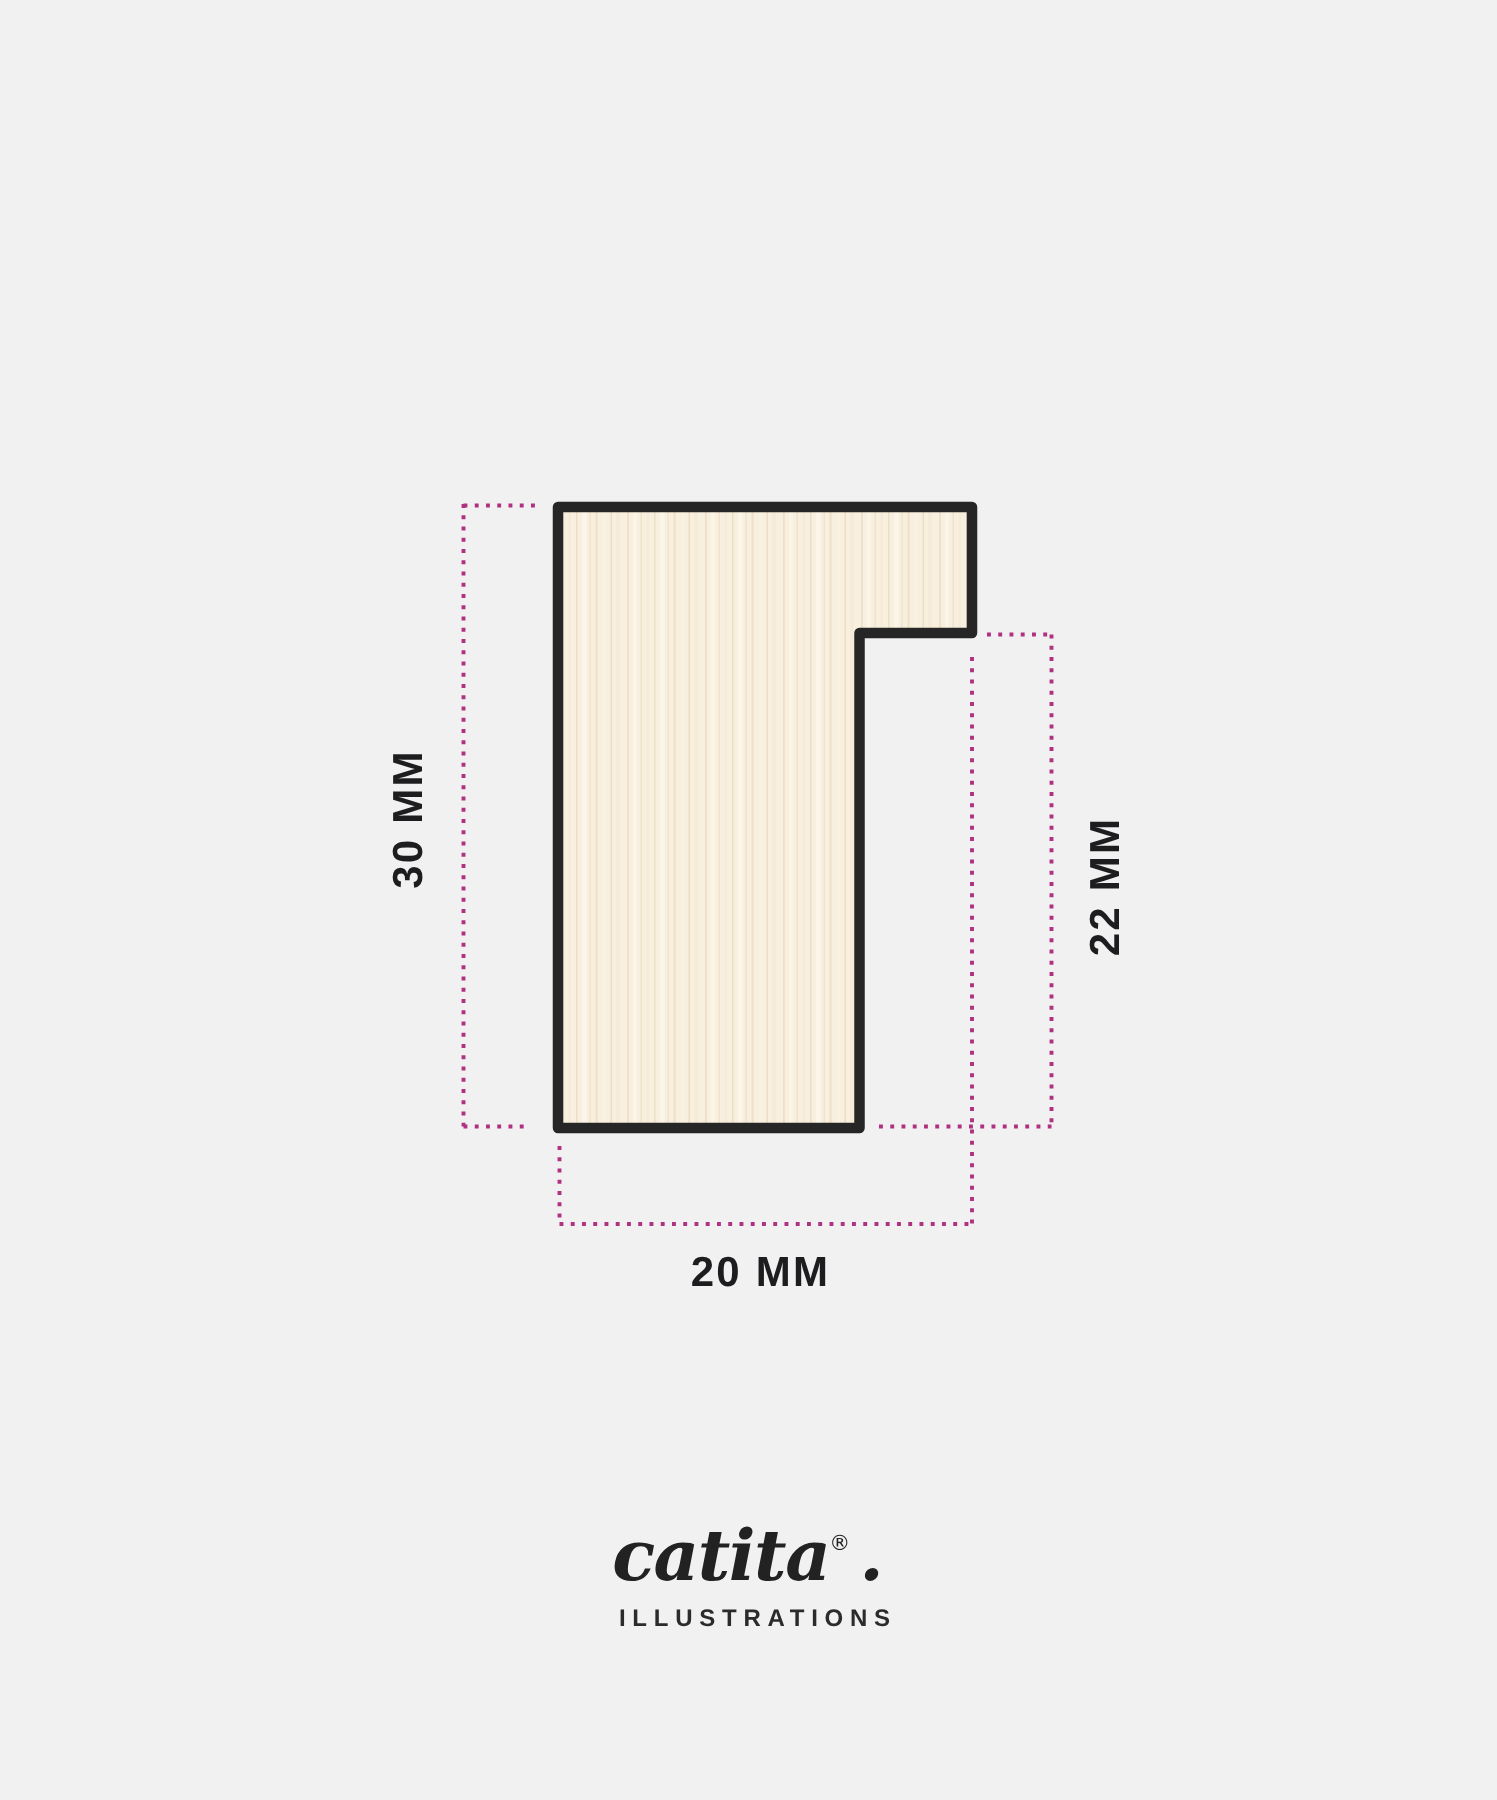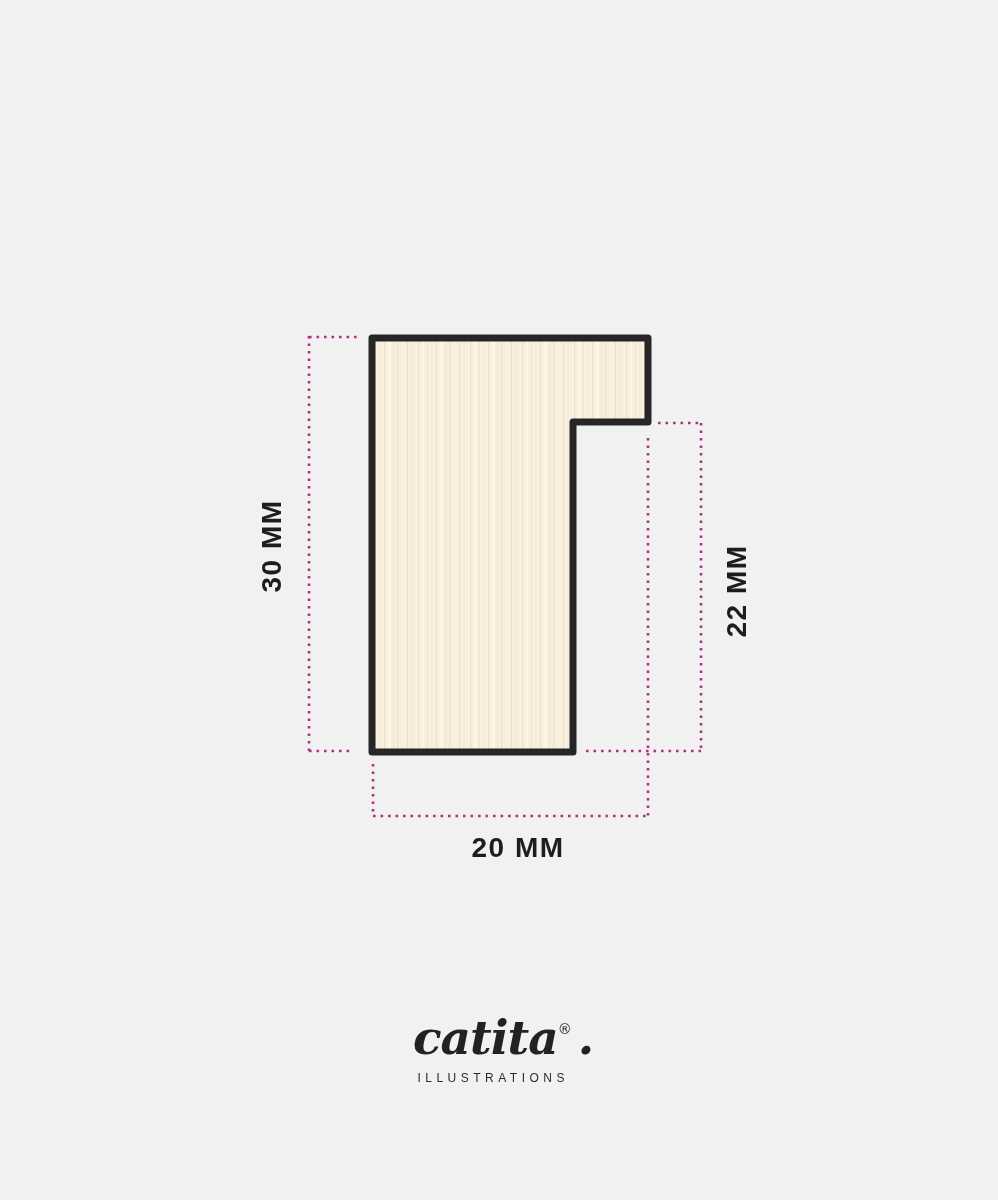--- a/index.html
+++ b/index.html
@@ -61,22 +61,22 @@
     transform: translateY(-20px);
     letter-spacing: 0;
   }
   .brand-period {
     display: inline-block;
     margin-left: 6px;
   }
   .brand-tagline {
     margin-top: 7px;
     font-family: "Liberation Sans", sans-serif;
-    font-size: 12px;
-    font-weight: 400;
+    font-size: 16px;
+    font-weight: 700;
     letter-spacing: 4.5px;
     text-indent: 4.5px;
     color: #2b2b2b;
     white-space: nowrap;
   }
 </style>
 </head>
 <body>
 
 <div class="stage">
@@ -117,20 +117,20 @@
       <line x1="648" y1="438" x2="648" y2="816"></line>
     </g>
 
     <path d="M 372 338 L 648 338 L 648 422 L 573 422 L 573 752 L 372 752 Z" fill="url(#woodgrain)" stroke="#262626" stroke-width="7" stroke-linejoin="round" stroke-linecap="round"></path>
   </svg>
 
   <div class="dim-label vertical" style="left:272px; top:546px;">30 MM</div>
 
   <div class="dim-label vertical" style="left:737px; top:591px;">22 MM</div>
 
-  <div class="dim-label" style="left:518px; top:848px;">20 MM</div>
+  <div class="dim-label" style="left:507px; top:848px;">20 MM</div>
 
   <div class="brand">
     <div class="brand-script"><span>catita</span><span class="brand-reg">®</span><span class="brand-period">.</span></div>
     <div class="brand-tagline">ILLUSTRATIONS</div>
   </div>
 
 </div>
 
 </body></html>

